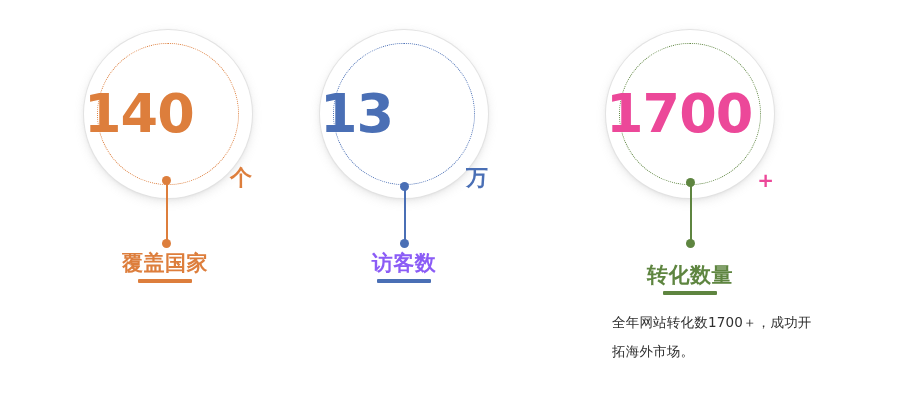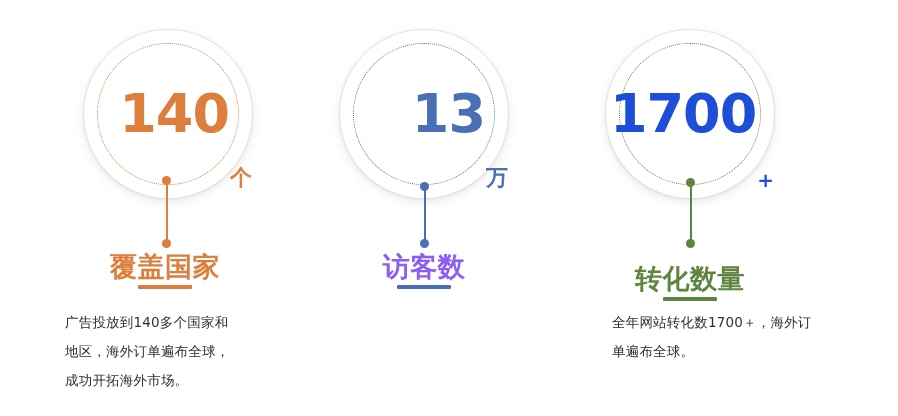--- a/index.html
+++ b/index.html
@@ -18,21 +18,21 @@
   }
 
   
   .stat-col {
     position:absolute;
     top:0;
     width:290px;
     height:416px;
   }
   .stat-col[data-col="0"] { left:22px; }
-  .stat-col[data-col="1"] { left:304px; }
+  .stat-col[data-col="1"] { left:284px; }
   .stat-col[data-col="2"] { left:568px; }
 
   
   .circle-wrap {
     position:absolute;
     top:30px;
     width:168px; height:168px;
   }
   .stat-col[data-col="0"] .circle-wrap { left:62px; }
   .stat-col[data-col="1"] .circle-wrap { left:36px; }
@@ -58,21 +58,21 @@
     border-radius:50%;
     border:1.6px dotted;
   }
 
   
   .big-number {
     position:absolute;
     inset:0;
     display:flex;
     align-items:center;
-    justify-content:flex-end;
+    justify-content:space-between;
     font-family:"DejaVu Sans", sans-serif;
     font-weight:bold;
     font-size:54px;
     letter-spacing:-1px;
     line-height:1;
   }
   .big-number .unit {
     font-size:22px;
     font-weight:bold;
     align-self:flex-end;
@@ -114,21 +114,21 @@
     top:252px;
     width:200px;
     text-align:center;
   }
   .stat-col[data-col="0"] .heading-block { left:43px; }
   .stat-col[data-col="1"] .heading-block { left:20px; }
   .stat-col[data-col="2"] .heading-block { left:22px;margin-top:12px; }
 
   .heading-text {
     font-family:"DejaVu Sans", sans-serif;
-    font-size:27px;
+    font-size:21px;
     font-weight:bold;
     line-height:1.08;
     letter-spacing:0.5px;
     white-space:nowrap;
   }
   .heading-rule {
     width:54px;
     height:4px;
     margin:4px auto 0;
     border-radius:1px;
@@ -168,21 +168,20 @@
       <span class="dot top" style="background: rgb(221, 126, 60);"></span>
       <span class="line" style="background: rgb(221, 126, 60);"></span>
       <span class="dot bottom" style="background: rgb(221, 126, 60);"></span>
     </div>
 
     <div class="heading-block">
       <div class="heading-text" style="color: rgb(221, 126, 60);">覆盖国家</div>
       <div class="heading-rule" style="background: rgb(221, 126, 60);"></div>
     </div>
 
-    <div class="body-text">广告投放到140多个国家和地区，海外订单遍布全球，成功开拓海外市场。</div>
   </div>
 
   <div class="stat-col" data-col="1">
 
     <div class="circle-wrap">
       <div class="circle-outer"></div>
       <div class="circle-dotted" style="border-color: rgb(74, 111, 181);"></div>
       <div class="big-number" style="color: rgb(74, 111, 181);">
         <span>13</span>
           <span class="unit">万</span>
@@ -200,33 +199,33 @@
       <div class="heading-rule" style="background: rgb(74, 111, 181);"></div>
     </div>
 
   </div>
 
   <div class="stat-col" data-col="2">
 
     <div class="circle-wrap">
       <div class="circle-outer"></div>
       <div class="circle-dotted" style="border-color: rgb(94, 133, 64);"></div>
-      <div class="big-number" style="color: #1d4ed8;">
+      <div class="big-number" style="color: #ec4899;">
         <span>1700</span>
           <span class="unit plus">+</span>
       </div>
     </div>
 
     <div class="connector">
       <span class="dot top" style="background: rgb(94, 133, 64);"></span>
       <span class="line" style="background: rgb(94, 133, 64);"></span>
       <span class="dot bottom" style="background: rgb(94, 133, 64);"></span>
     </div>
 
     <div class="heading-block">
       <div class="heading-text" style="color: rgb(94, 133, 64);">转化数量</div>
       <div class="heading-rule" style="background: rgb(94, 133, 64);"></div>
     </div>
 
-    <div class="body-text">全年网站转化数1700＋，海外订单遍布全球。</div>
+    <div class="body-text">全年网站转化数1700＋，成功开拓海外市场。</div>
   </div>
 
 </div>
 
 </body></html>

